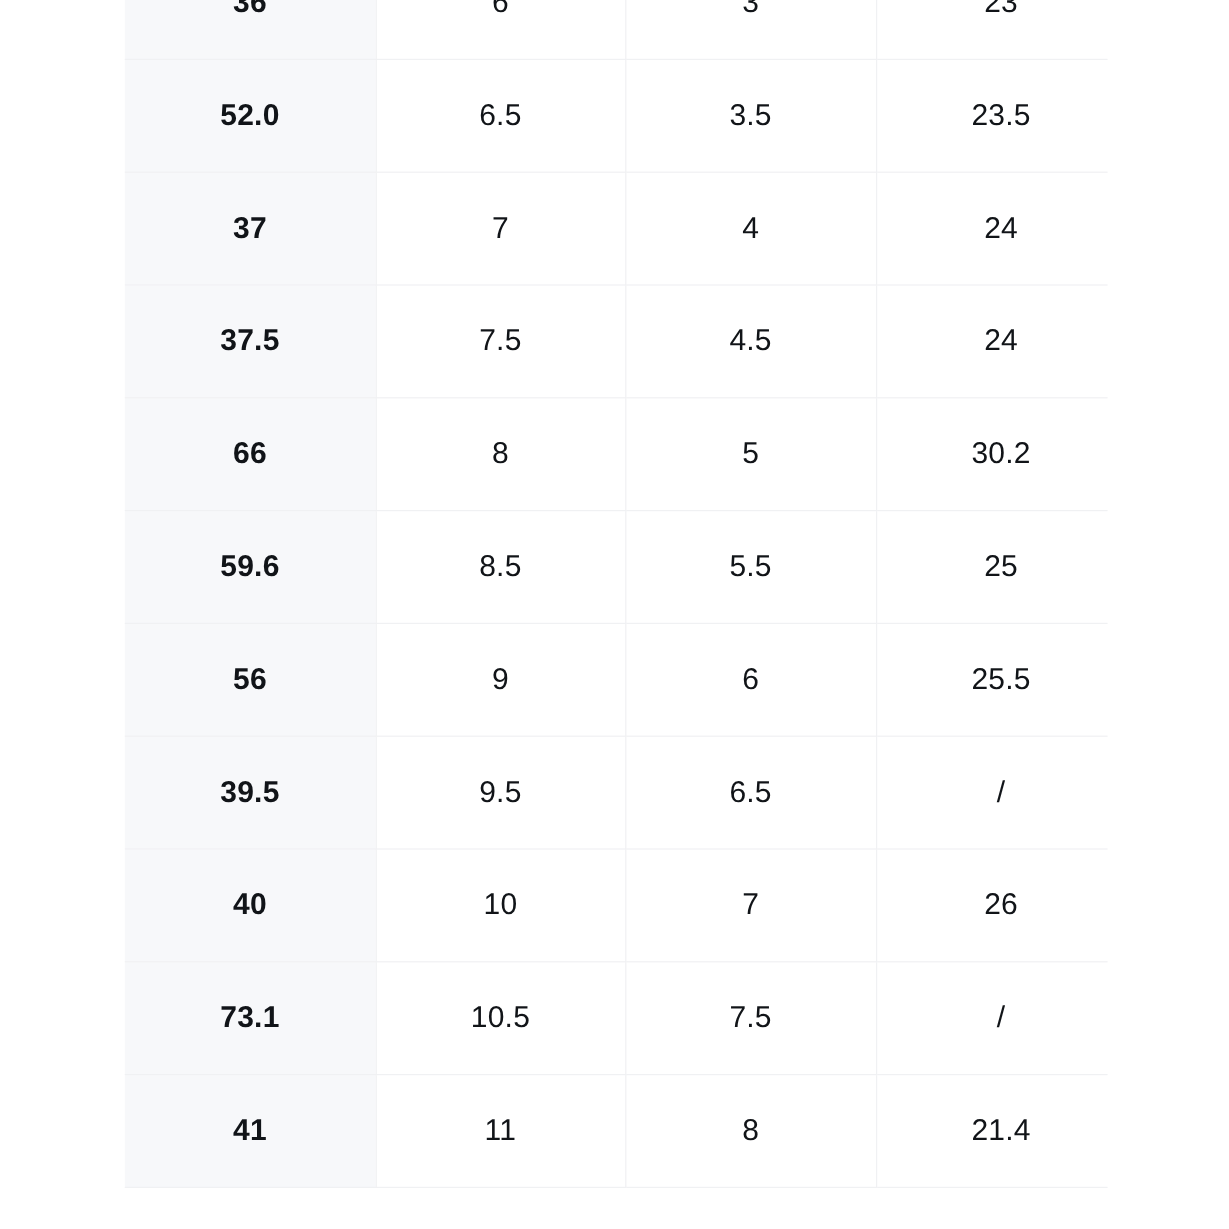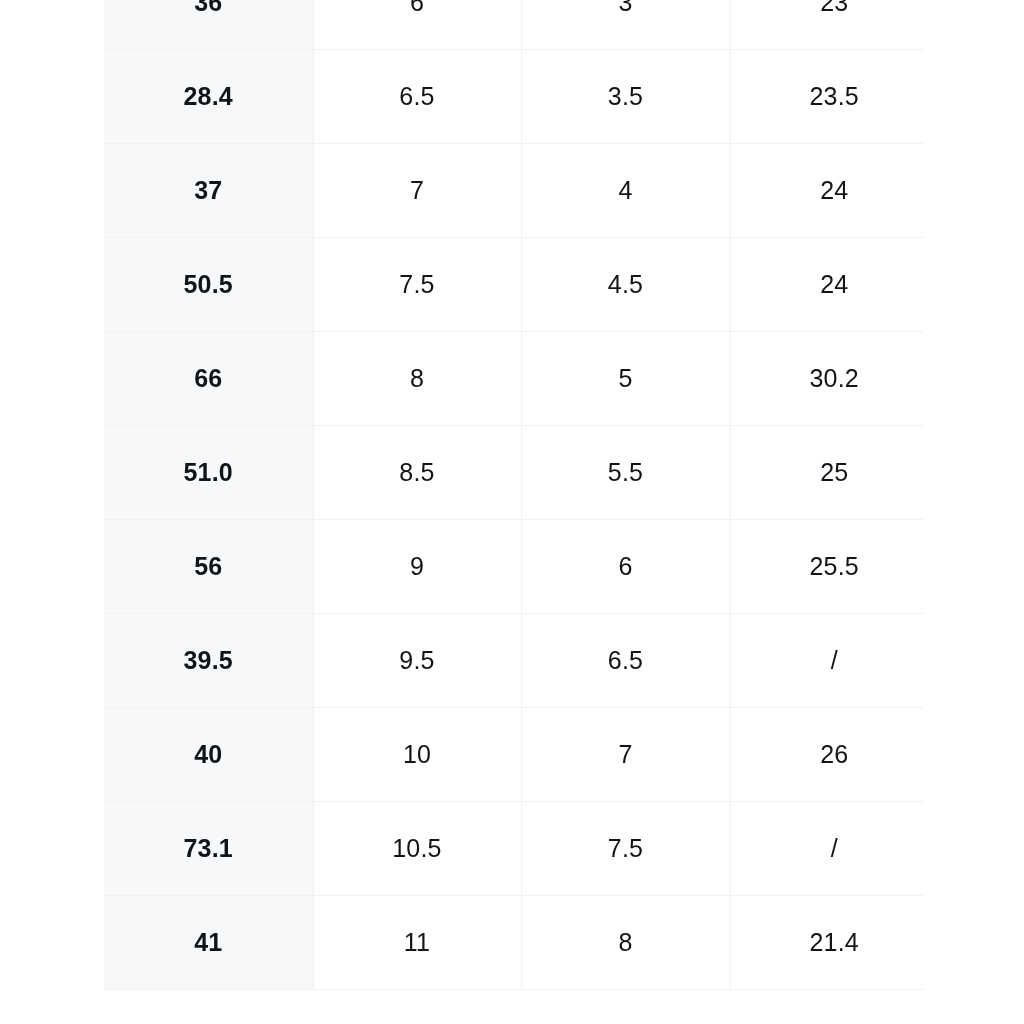--- a/index.html
+++ b/index.html
@@ -98,21 +98,21 @@
           </td>
           <td>
             <span class="cell-value">3</span>
           </td>
           <td class="last-col">
             <span class="cell-value">23</span>
           </td>
         </tr>
         <tr>
           <td class="eu-cell">
-            <span class="cell-value">28.4</span>
+            <span class="cell-value">52.0</span>
           </td>
           <td>
             <span class="cell-value">6.5</span>
           </td>
           <td>
             <span class="cell-value">3.5</span>
           </td>
           <td class="last-col">
             <span class="cell-value">23.5</span>
           </td>
@@ -126,21 +126,21 @@
           </td>
           <td>
             <span class="cell-value">4</span>
           </td>
           <td class="last-col">
             <span class="cell-value">24</span>
           </td>
         </tr>
         <tr>
           <td class="eu-cell">
-            <span class="cell-value">50.5</span>
+            <span class="cell-value">37.5</span>
           </td>
           <td>
             <span class="cell-value">7.5</span>
           </td>
           <td>
             <span class="cell-value">4.5</span>
           </td>
           <td class="last-col">
             <span class="cell-value">24</span>
           </td>
@@ -154,21 +154,21 @@
           </td>
           <td>
             <span class="cell-value">5</span>
           </td>
           <td class="last-col">
             <span class="cell-value">30.2</span>
           </td>
         </tr>
         <tr>
           <td class="eu-cell">
-            <span class="cell-value">51.0</span>
+            <span class="cell-value">59.6</span>
           </td>
           <td>
             <span class="cell-value">8.5</span>
           </td>
           <td>
             <span class="cell-value">5.5</span>
           </td>
           <td class="last-col">
             <span class="cell-value">25</span>
           </td>

